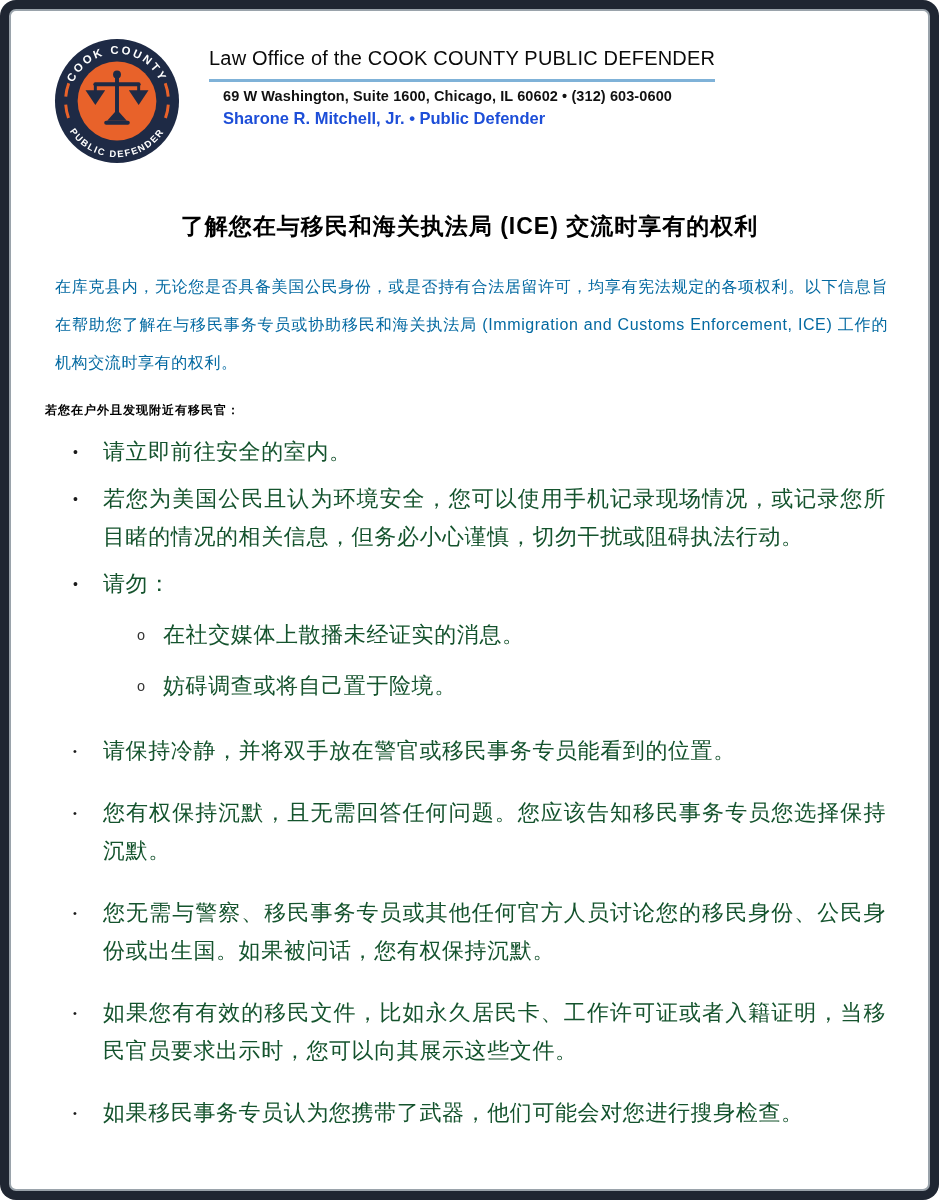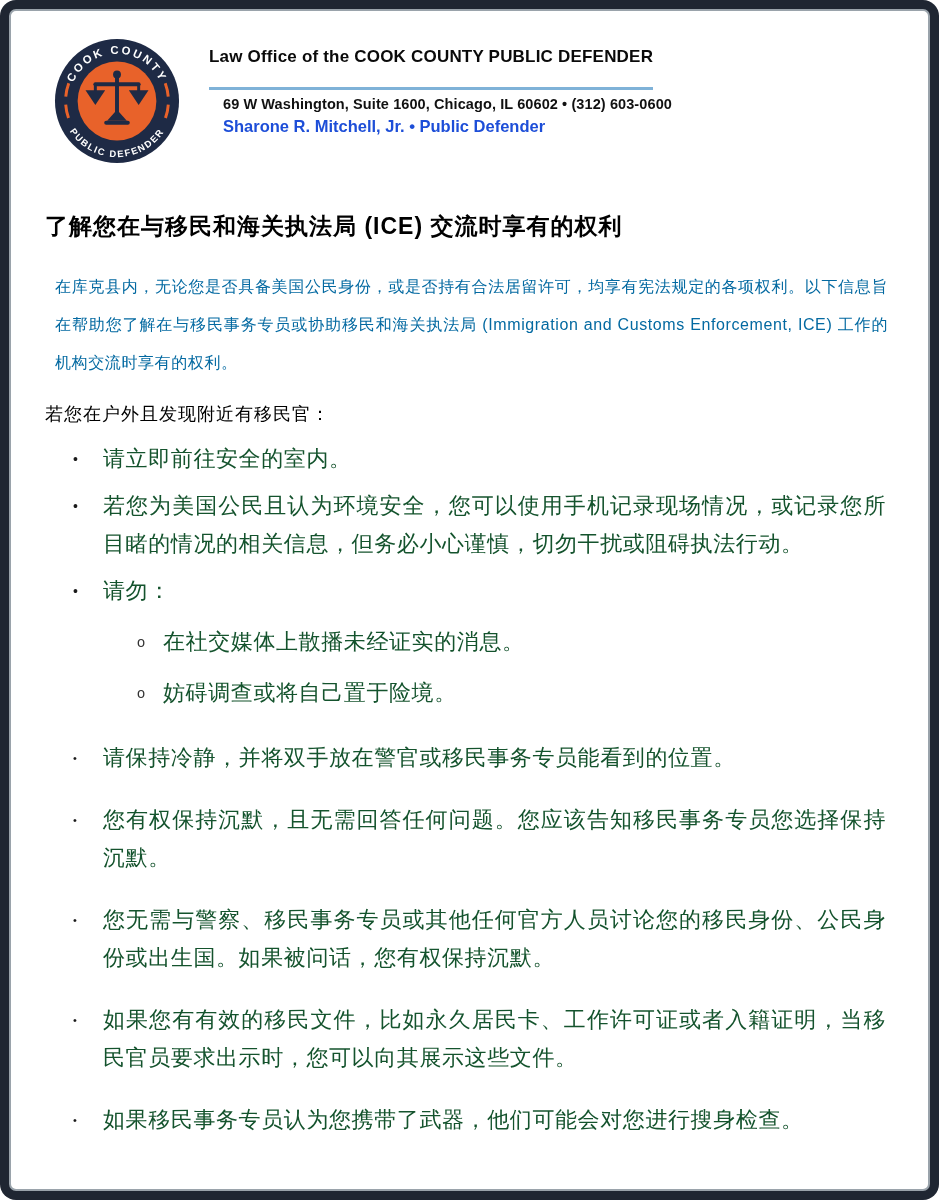--- a/index.html
+++ b/index.html
@@ -19,40 +19,40 @@
     border-radius: 7px;
     padding: 26px 34px 0 34px;
     overflow: hidden;
   }
 
   
   .header { display: flex; align-items: flex-start; gap: 28px; padding-left: 8px; }
   .seal { flex: 0 0 auto; }
   .header-text { padding-top: 10px; }
   .org-title {
-    font-size: 17px; font-weight: bold; color: #0a0a0a;
+    font-size: 20px; font-weight: normal; color: #0a0a0a;
     letter-spacing: 0.2px; width: fit-content;
-    border-bottom: 3px solid #7fb2d8; padding-bottom: 20px;
+    border-bottom: 3px solid #7fb2d8; padding-bottom: 9px;
   }
   .org-address { font-size: 14.5px; font-weight: bold; color: #111; margin: 6px 0 0 14px; letter-spacing: 0.1px; }
   .org-official { font-size: 16.5px; font-weight: bold; color: #1d4ed8; margin: 5px 0 0 14px; }
 
   
   .doc-title {
-    margin-top: 42px; text-align: left;
+    margin-top: 42px; text-align: center;
     font-size: 23px; font-weight: bold; color: #000;
     letter-spacing: 1px;
   }
   .intro {
     margin-top: 26px; padding: 0 6px 0 10px;
     font-size: 16px; color: #0369a1; line-height: 38px;
     text-align: justify; letter-spacing: 0.6px;
   }
   .sec-heading {
-    font-size: 18px; font-weight: normal; color: #000; letter-spacing: 1px;
+    font-size: 12px; font-weight: bold; color: #000; letter-spacing: 1px;
   }
   .sec-heading.first { margin-top: 20px; }
   .sec-heading.second { margin-top: 34px; }
 
   .item { display: flex; line-height: 38px; }
   .item .marker { flex: 0 0 58px; padding-left: 28px; color: #1a1a1a; }
   .item .text { flex: 1; font-size: 22px; color: #14532d; text-align: justify; letter-spacing: 0.6px; padding-right: 8px; }
   .list1 .item { margin-top: 9px; }
   .list1 .item.first { margin-top: 14px; }
   .list1 .marker { font-size: 14px; }

